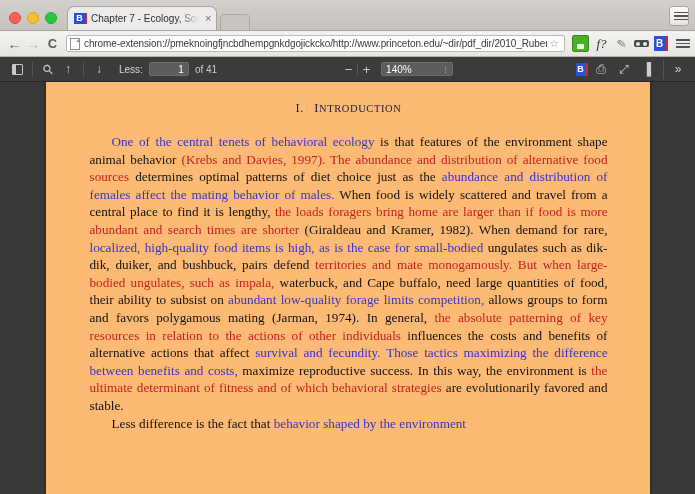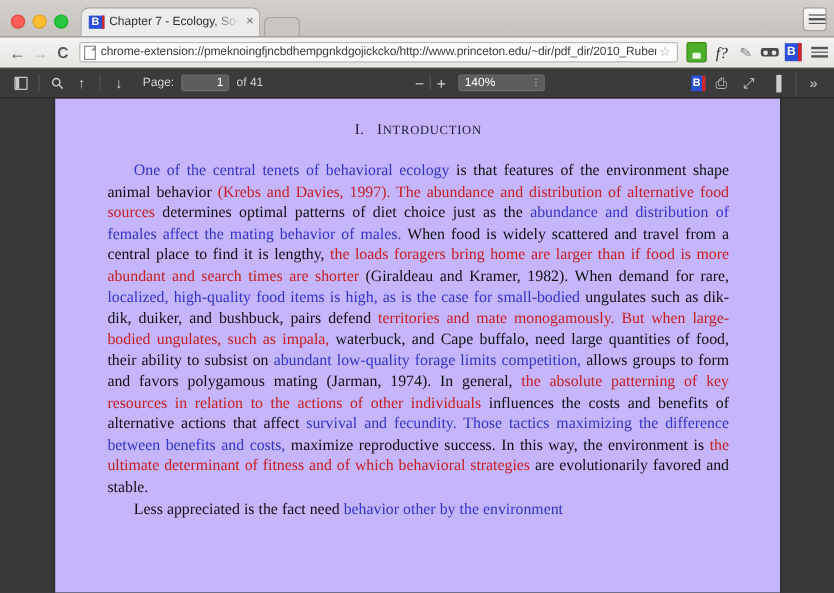--- a/index.html
+++ b/index.html
@@ -344,21 +344,21 @@
   .viewport {
     flex: 1;
     background: #383838;
     position: relative;
     overflow: hidden;
     display: flex;
     justify-content: center;
   }
   .page {
     width: 604px;
-    background: #c4b5fd;
+    background: #fdba74;
     box-shadow: 0 0 3px rgba(0,0,0,.55);
     padding: 14px 42px 0 44px;
     box-sizing: border-box;
   }
   .doc-heading {
     text-align: center;
     font-family: "Liberation Serif", serif;
     font-size: 12.5px;
     color: #20203c;
     letter-spacing: 0.4px;
@@ -450,21 +450,21 @@
   <div class="pdfbar">
     <div class="pdfbtn">
       <span class="sidebar-toggle"></span>
     </div>
     <div class="pdf-sep"></div>
     <div class="pdfbtn" style="font-size:13px;transform:rotate(-45deg);">⚲</div>
     <div class="pdfbtn">↑</div>
     <div class="pdf-sep"></div>
     <div class="pdfbtn">↓</div>
 
-    <span class="page-label">Page:</span>
+    <span class="page-label">Less:</span>
     <input class="page-input" value="1" style="">
     <span class="page-of">of 41</span>
 
     <div class="pdf-spacer"></div>
 
     <div class="zoom-group">
       <div class="zoom-btn">−</div>
       <div class="zoom-sep"></div>
       <div class="zoom-btn">+</div>
       <div class="zoom-select">
@@ -486,19 +486,19 @@
 
   <div class="viewport">
     <div class="page">
 
       <div class="doc-heading">
         <span class="num">I.</span>&nbsp;&nbsp;
         <span class="sc"><span class="cap">I</span><span>NTRODUCTION</span></span>
       </div>
 
       <p class="para"><span class="b">One of the central tenets of behavioral ecology</span><span class="k"> is that features of the environment shape animal behavior </span><span class="r">(Krebs and Davies, 1997). The abundance and distribution of alternative food sources</span><span class="k"> determines optimal patterns of diet choice just as the </span><span class="b">abundance and distribution of females affect the mating behavior of males.</span><span class="k"> When food is widely scattered and travel from a central place to find it is lengthy, </span><span class="r">the loads foragers bring home are larger than if food is more abundant and search times are shorter</span><span class="k"> (Giraldeau and Kramer, 1982). When demand for rare, </span><span class="b">localized, high-quality food items is high, as is the case for small-bodied</span><span class="k"> ungulates such as dik-dik, duiker, and bushbuck, pairs defend </span><span class="r">territories and mate monogamously. But when large-bodied ungulates, such as impala,</span><span class="k"> waterbuck, and Cape buffalo, need large quantities of food, their ability to subsist on </span><span class="b">abundant low-quality forage limits competition,</span><span class="k"> allows groups to form and favors polygamous mating (Jarman, 1974). In general, </span><span class="r">the absolute patterning of key resources in relation to the actions of other individuals</span><span class="k"> influences the costs and benefits of alternative actions that affect </span><span class="b">survival and fecundity.</span><span class="k"> </span><span class="b">Those tactics maximizing the difference between benefits and costs,</span><span class="k"> maximize reproductive success. In this way, the environment is </span><span class="r">the ultimate determinant of fitness and of which behavioral strategies</span><span class="k"> are evolutionarily favored and stable.</span></p>
-      <p class="para"><span class="k">Less appreciated is the fact need </span><span class="b">behavior other by the environment</span></p>
+      <p class="para"><span class="k">Less difference is the fact that </span><span class="b">behavior shaped by the environment</span></p>
 
     </div>
     <div class="scrollbar-track"></div>
   </div>
 
 </div>
 
 </body></html>

